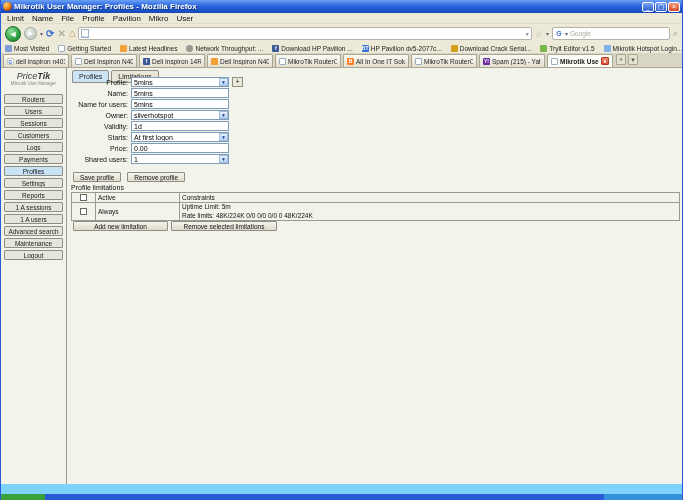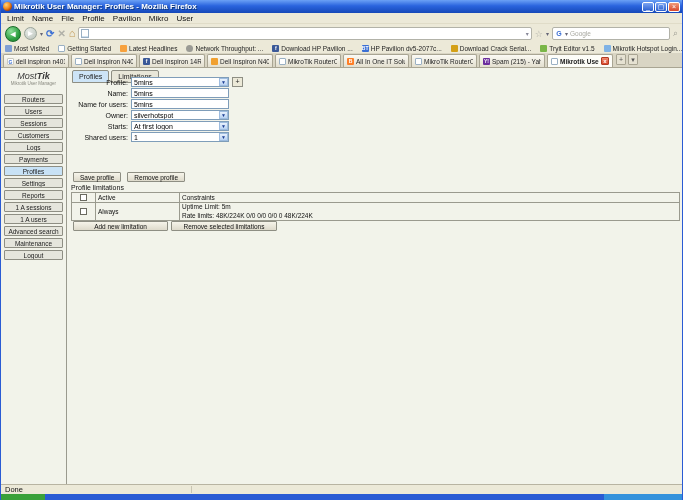--- a/index.html
+++ b/index.html
@@ -234,21 +234,21 @@
         <span class="tab-label">Mikrotik Use...</span>
         <span class="tab-close">x</span>
       </span>
     <span class="tabbar-btn">+</span>
     <span class="tabbar-btn">▾</span>
   </div>
 
   <div class="content">
 
     <div class="sidebar">
-      <div class="logo"><span>Most</span><b>Tik</b></div>
+      <div class="logo"><span>Price</span><b>Tik</b></div>
       <div class="logo-sub">Mikrotik User Manager</div>
       <div class="side-btn">Routers</div>
       <div class="side-btn">Users</div>
       <div class="side-btn">Sessions</div>
       <div class="side-btn">Customers</div>
       <div class="side-btn">Logs</div>
       <div class="side-btn">Payments</div>
       <div class="side-btn active">Profiles</div>
       <div class="side-btn">Settings</div>
       <div class="side-btn">Reports</div>
@@ -284,25 +284,33 @@
           <input class="ftext" value="5mins" style="">
         </div>
         <div class="frow">
           <span class="flabel">Owner:</span>
           <span class="fselect">
               <span class="fsel-val">silverhotspot</span>
               <span class="fsel-arrow">▼</span>
             </span>
         </div>
         <div class="frow">
+          <span class="flabel">Validity:</span>
+          <input class="ftext" value="1d" style="">
+        </div>
+        <div class="frow">
           <span class="flabel">Starts:</span>
           <span class="fselect">
               <span class="fsel-val">At first logon</span>
               <span class="fsel-arrow">▼</span>
             </span>
+        </div>
+        <div class="frow">
+          <span class="flabel">Price:</span>
+          <input class="ftext" value="0.00" style="">
         </div>
         <div class="frow">
           <span class="flabel">Shared users:</span>
           <span class="fselect">
               <span class="fsel-val">1</span>
               <span class="fsel-arrow">▼</span>
             </span>
         </div>
       </div>
 
@@ -332,23 +340,19 @@
         </table>
 
       <div class="limit-actions">
         <span class="btn w1">Add new limitation</span>
         <span class="btn w2">Remove selected limitations</span>
       </div>
 
     </div>
   </div>
 
-  <div class="statusbar">
-    <span>Done</span>
-    <span class="status-sep"></span>
-  </div>
 
   <div class="taskbar">
     <span class="tb-start"></span>
     <span class="tb-item"></span>
   </div>
 
 </div>
 
 </body></html>

